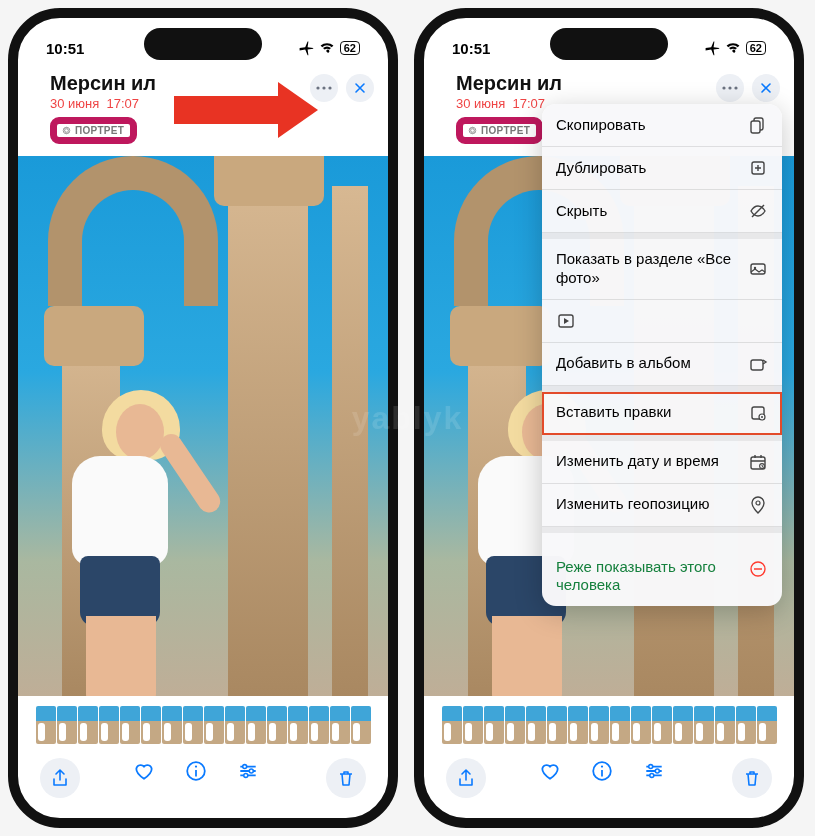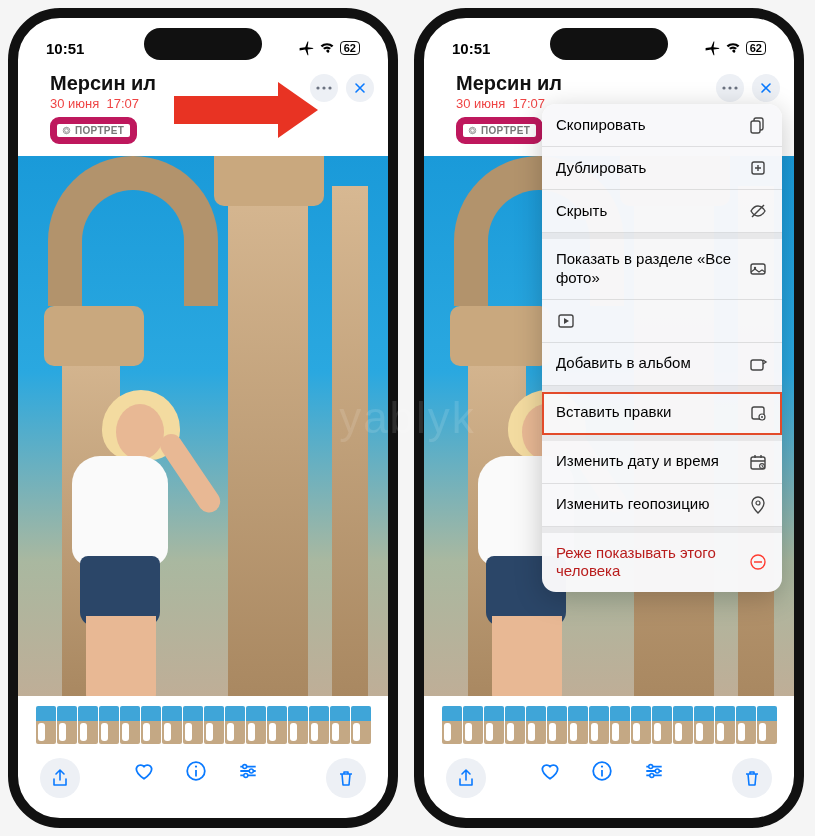--- a/index.html
+++ b/index.html
@@ -136,26 +136,26 @@
   }
   .menu-item {
     display:flex; justify-content:space-between; align-items:center;
     padding:11px 14px; border-bottom:0.5px solid rgba(0,0,0,0.1);
     cursor:pointer; gap:10px;
   }
   .menu-item:last-child { border-bottom:none;}
   .menu-sep { height:6px; background:rgba(0,0,0,0.06);}
   .menu-label { line-height:1.25; flex:1;}
   .menu-item.highlight { outline:2px solid #e34b2a; outline-offset:-2px;}
-  .menu-item.danger .menu-label { color:#b91c1c;}
+  .menu-item.danger .menu-label { color:#15803d;margin-top:14px;}
   .menu-item.danger svg { color:#ff3b30;}
   .menu-icon { color:#444; flex-shrink:0;}
   .watermark {
     position:absolute; top:50%; left:50%; transform:translate(-50%,-50%);
-    font-size:44px; font-weight:400; color:rgba(255,255,255,0.12);
+    font-size:32px; font-weight:700; color:rgba(255,255,255,0.12);
     z-index:70; pointer-events:none; letter-spacing:2px;text-align:center;
   }
 </style>
 </head>
 <body>
 
 <svg width="0" height="0" style="position:absolute">
   <defs>
     <g id="i-airplane">
         <path d="M2 10l7-1 3-7h1l-1 7 7 1v1l-7 1 1 7h-1l-3-7-7 1z" fill="currentColor"></path>

